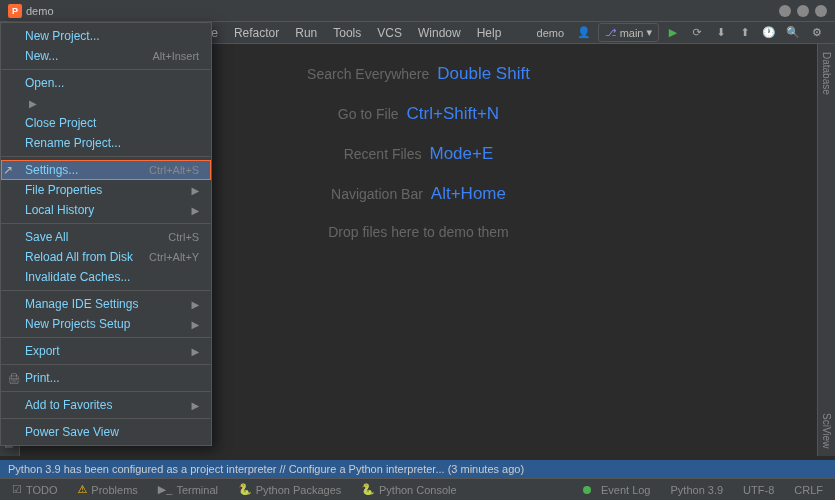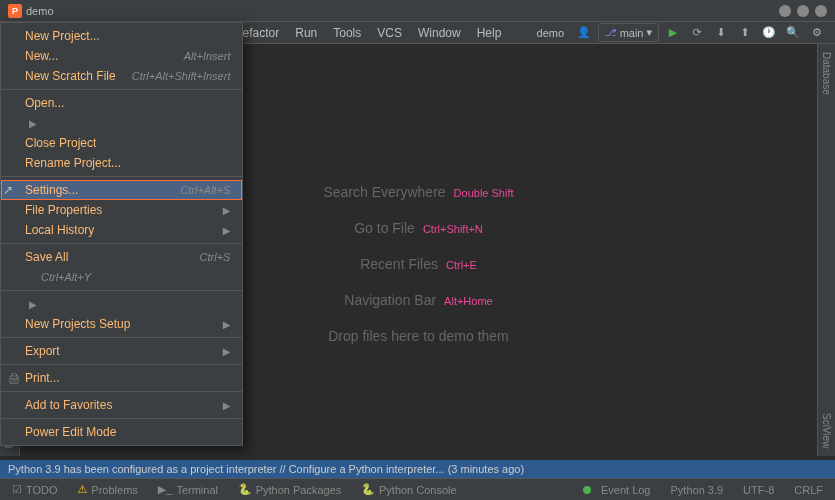--- a/index.html
+++ b/index.html
@@ -169,30 +169,29 @@
       white-space: nowrap;
     }
     .dropdown-item.settings-item {
       background: #4c6283;
       outline: 1px solid #ff6b35;
       outline-offset: -1px;
     }
     .dropdown-item-label {
       flex: 1;
       font-size: 12px;
-      color: #fdba74;
+      color: #7dd3fc;
     }
     .dropdown-item.disabled .dropdown-item-label {
       color: #666;
     }
     .dropdown-item-shortcut {
       font-size: 11px;
       color: #888;
       margin-left: 16px;
-      font-style: italic;
     }
     .dropdown-item-arrow {
       font-size: 10px;
       color: #888;
       margin-left: 4px;
     }
     .dropdown-separator {
       height: 1px;
       background: #555;
       margin: 3px 0;
@@ -232,37 +231,35 @@
       cursor: pointer;
       white-space: nowrap;
     }
 
     
     .editor-area {
       flex: 1;
       background: #2b2b2b;
       display: flex;
       align-items: center;
-      justify-content: center;
       flex-direction: column;
       gap: 20px;
       padding: 20px;
-      margin-top: 28px;
     }
     .hint-row {
       display: flex;
       align-items: baseline;
       gap: 8px;
       font-size: 14px;
       color: #666;
     }
     .hint-label { color: #666; }
     .hint-shortcut {
-      color: #ec4899;
-      font-size: 11px;
+      color: #3b82f6;
+      font-size: 17px;
     }
 
     
     .status-bar {
       height: 22px;
       background: #3c3f41;
       border-top: 1px solid #555;
       display: flex;
       align-items: center;
       padding: 0 8px;
@@ -372,21 +369,21 @@
     <div class="hint-row">
       <span class="hint-label">Search Everywhere</span>
       <span class="hint-shortcut">Double Shift</span>
     </div>
     <div class="hint-row">
       <span class="hint-label">Go to File</span>
       <span class="hint-shortcut">Ctrl+Shift+N</span>
     </div>
     <div class="hint-row">
       <span class="hint-label">Recent Files</span>
-      <span class="hint-shortcut">Ctrl+E</span>
+      <span class="hint-shortcut">Mode+E</span>
     </div>
     <div class="hint-row">
       <span class="hint-label">Navigation Bar</span>
       <span class="hint-shortcut">Alt+Home</span>
     </div>
     <div class="hint-row">
       <span class="hint-label">Drop files here to demo them</span>
     </div>
   </div>
 
@@ -441,24 +438,20 @@
 <div class="dropdown-overlay">
   <div class="dropdown-menu">
 
     <div class="dropdown-item">
       <span class="dropdown-item-label">New Project...</span>
     </div>
     <div class="dropdown-item">
       <span class="dropdown-item-label">New...</span>
       <span class="dropdown-item-shortcut">Alt+Insert</span>
     </div>
-    <div class="dropdown-item">
-      <span class="dropdown-item-label">New Scratch File</span>
-      <span class="dropdown-item-shortcut">Ctrl+Alt+Shift+Insert</span>
-    </div>
 
     <div class="dropdown-separator"></div>
 
     <div class="dropdown-item">
       <span class="dropdown-item-label">Open...</span>
     </div>
     <div class="dropdown-item">
       <span class="dropdown-item-arrow">▶</span>
     </div>
     <div class="dropdown-item">
@@ -484,26 +477,31 @@
       <span class="dropdown-item-arrow">▶</span>
     </div>
 
     <div class="dropdown-separator"></div>
 
     <div class="dropdown-item">
       <span class="dropdown-item-label">Save All</span>
       <span class="dropdown-item-shortcut">Ctrl+S</span>
     </div>
     <div class="dropdown-item">
+      <span class="dropdown-item-label">Reload All from Disk</span>
       <span class="dropdown-item-shortcut">Ctrl+Alt+Y</span>
     </div>
-
-    <div class="dropdown-separator"></div>
-
-    <div class="dropdown-item">
+    <div class="dropdown-item">
+      <span class="dropdown-item-label">Invalidate Caches...</span>
+    </div>
+
+    <div class="dropdown-separator"></div>
+
+    <div class="dropdown-item">
+      <span class="dropdown-item-label">Manage IDE Settings</span>
       <span class="dropdown-item-arrow">▶</span>
     </div>
     <div class="dropdown-item">
       <span class="dropdown-item-label">New Projects Setup</span>
       <span class="dropdown-item-arrow">▶</span>
     </div>
 
     <div class="dropdown-separator"></div>
 
     <div class="dropdown-item">
@@ -521,17 +519,17 @@
     <div class="dropdown-separator"></div>
 
     <div class="dropdown-item">
       <span class="dropdown-item-label">Add to Favorites</span>
       <span class="dropdown-item-arrow">▶</span>
     </div>
 
     <div class="dropdown-separator"></div>
 
     <div class="dropdown-item">
-      <span class="dropdown-item-label">Power Edit Mode</span>
+      <span class="dropdown-item-label">Power Save View</span>
     </div>
 
   </div>
 </div>
 
 </body></html>

